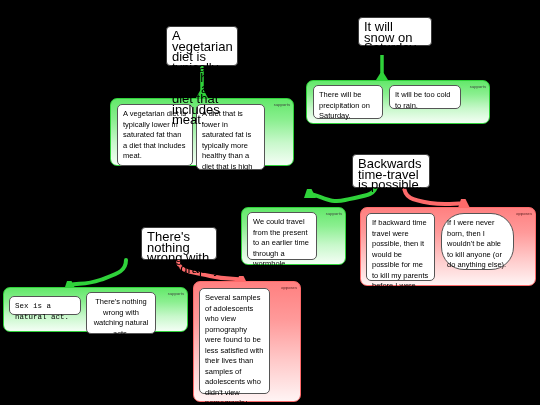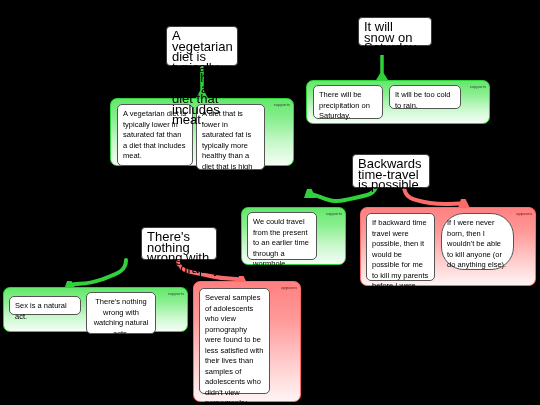--- a/index.html
+++ b/index.html
@@ -133,21 +133,21 @@
     <span class="group-label">opposes</span>
   </div>
   <div class="premise" style="left:366px; top:213px; width:69px; height:68px;">If backward time travel were possible, then it would be possible for me to kill my parents before I were born.</div>
   <div class="premise" style="left:441px; top:213px; width:73px; height:57px;border-radius:23px;">If I were never born, then I wouldn't be able to kill anyone (or do anything else).</div>
 
   <div class="claim" style="left:114px; top:227px; width:76px; height:33px;margin-left:27px;">There's nothing wrong with pornography.</div>
 
   <div class="group support" style="left:3px; top:287px; width:185px; height:45px;">
     <span class="group-label">supports</span>
   </div>
-  <div class="premise" style="left:9px; top:296px; width:72px; height:19px;">Sex is a natural act.</div>
+  <div class="premise" style="left:9px; top:296px; width:72px; height:19px;font-family:Liberation Mono, monospace;">Sex is a natural act.</div>
   <div class="premise" style="left:86px; top:292px; width:70px; height:42px;text-align:center;">There's nothing wrong with watching natural acts.</div>
 
   <div class="group oppose" style="left:193px; top:281px; width:108px; height:121px;">
     <span class="group-label">opposes</span>
   </div>
   <div class="premise" style="left:199px; top:288px; width:71px; height:106px;">Several samples of adolescents who view pornography were found to be less satisfied with their lives than samples of adolescents who didn't view pornography.</div>
 
 </div>
 
 </body></html>

